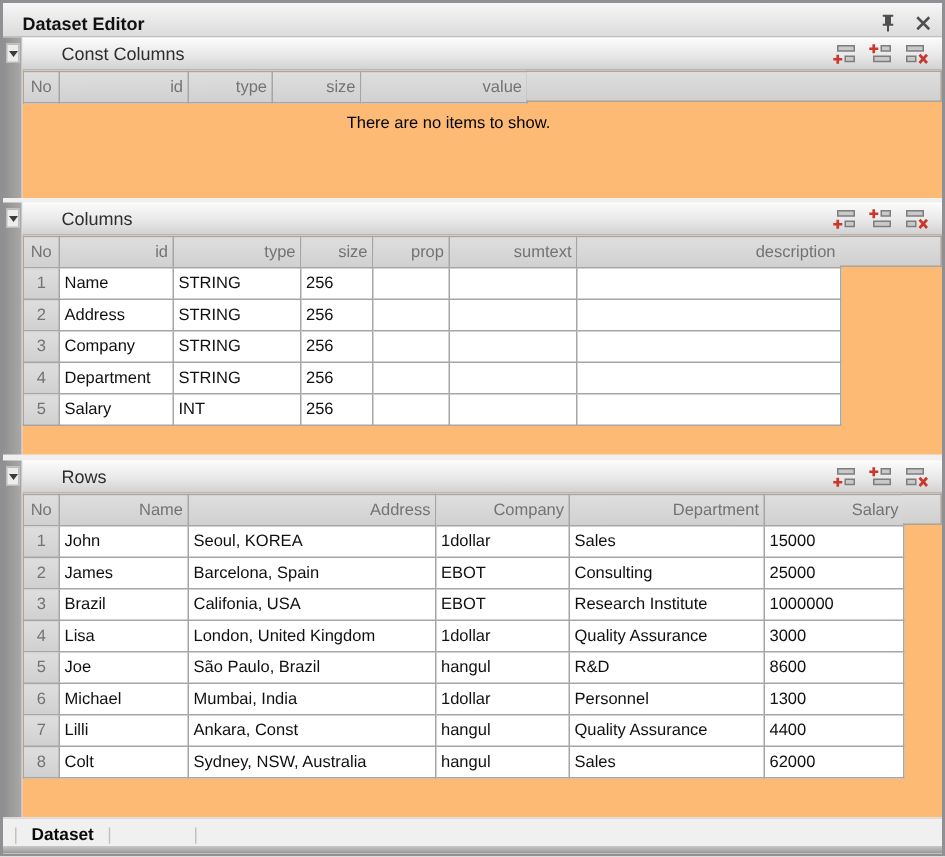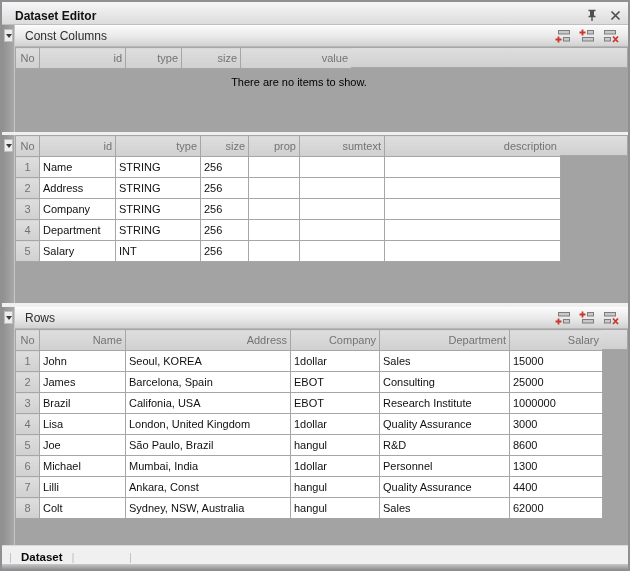--- a/index.html
+++ b/index.html
@@ -41,31 +41,31 @@
     background:#ededed; border:1px solid #bdbdbd;
     display:flex; align-items:center; justify-content:center;
   }
   .tri { width:0; height:0; border-left:3px solid transparent; border-right:3px solid transparent; border-top:4px solid #3c3c3c; }
 
   .section-main { flex:1; display:flex; flex-direction:column; min-width:0; }
 
   .section-header {
     height:22px; flex:0 0 22px;
     display:flex; align-items:center;
-    padding-left:10px;
+    padding-left:26px;
     background:linear-gradient(#fafafa,#e8e8e8 55%,#d2d2d2);
     border-top:1px solid #fdfdfd;
     border-bottom:1px solid #b6b6b6;
     gap:24px;
   }
   .section-title { font-size:12px; color:#2e2e2e; }
   .header-tools { margin-left:auto; display:flex; align-items:center; gap:8px; padding-right:9px; }
   .tool-btn { width:16px; height:14px; display:block; cursor:default; }
 
-  .section-body { flex:1; position:relative; background:#a3a3a3; overflow:hidden; }
+  .section-body { flex:1; position:relative; background:#fdba74; overflow:hidden; }
 
   
   .grid { position:relative; width:100%; }
   table.grid-table { border-collapse:collapse; table-layout:fixed; background:#fff; }
   table.grid-table th, table.grid-table td {
     border:1px solid #a6a6a6;
     height:21px;
     padding:0 3px;
     font-size:11px;
     white-space:nowrap; overflow:hidden;
@@ -185,20 +185,46 @@
     </div>
   </div>
 
   <div class="section sec-gap4" style="height:168px">
     <div class="side-strip">
       <div class="collapse-btn">
         <span class="tri"></span>
       </div>
     </div>
     <div class="section-main">
+      <div class="section-header">
+        <span class="section-title">Columns</span>
+        <span class="header-tools">
+          <span class="tool-btn">
+            <svg width="16" height="14" viewBox="0 0 16 14">
+              <rect x="3.5" y="1.5" width="11" height="3.5" fill="#c9c9c9" stroke="#7d7d7d"></rect>
+              <rect x="8.5" y="8.5" width="6" height="3.5" fill="#c9c9c9" stroke="#7d7d7d"></rect>
+              <path d="M3.5 7.5 V13.5 M0.5 10.5 H6.5" stroke="#cc372d" stroke-width="1.8" fill="none"></path>
+            </svg>
+          </span>
+          <span class="tool-btn">
+            <svg width="16" height="14" viewBox="0 0 16 14">
+              <rect x="8.5" y="1.5" width="6" height="3.5" fill="#c9c9c9" stroke="#7d7d7d"></rect>
+              <rect x="3.5" y="8.5" width="11" height="3.5" fill="#c9c9c9" stroke="#7d7d7d"></rect>
+              <path d="M3.5 0.5 V6.5 M0.5 3.5 H6.5" stroke="#cc372d" stroke-width="1.8" fill="none"></path>
+            </svg>
+          </span>
+          <span class="tool-btn">
+            <svg width="16" height="14" viewBox="0 0 16 14">
+              <rect x="1.5" y="1.5" width="11" height="3.5" fill="#c9c9c9" stroke="#7d7d7d"></rect>
+              <rect x="1.5" y="8.5" width="6" height="3.5" fill="#c9c9c9" stroke="#7d7d7d"></rect>
+              <path d="M10 7.5 L15 13 M15 7.5 L10 13" stroke="#cc372d" stroke-width="1.8" fill="none"></path>
+            </svg>
+          </span>
+        </span>
+      </div>
       <div class="section-body">
         <div class="grid">
             <table class="grid-table" style="width: 545px;">
               <colgroup>
                 <col style="width: 24px;">
                 <col style="width: 76px;">
                 <col style="width: 85px;">
                 <col style="width: 48px;">
                 <col style="width: 51px;">
                 <col style="width: 85px;">

